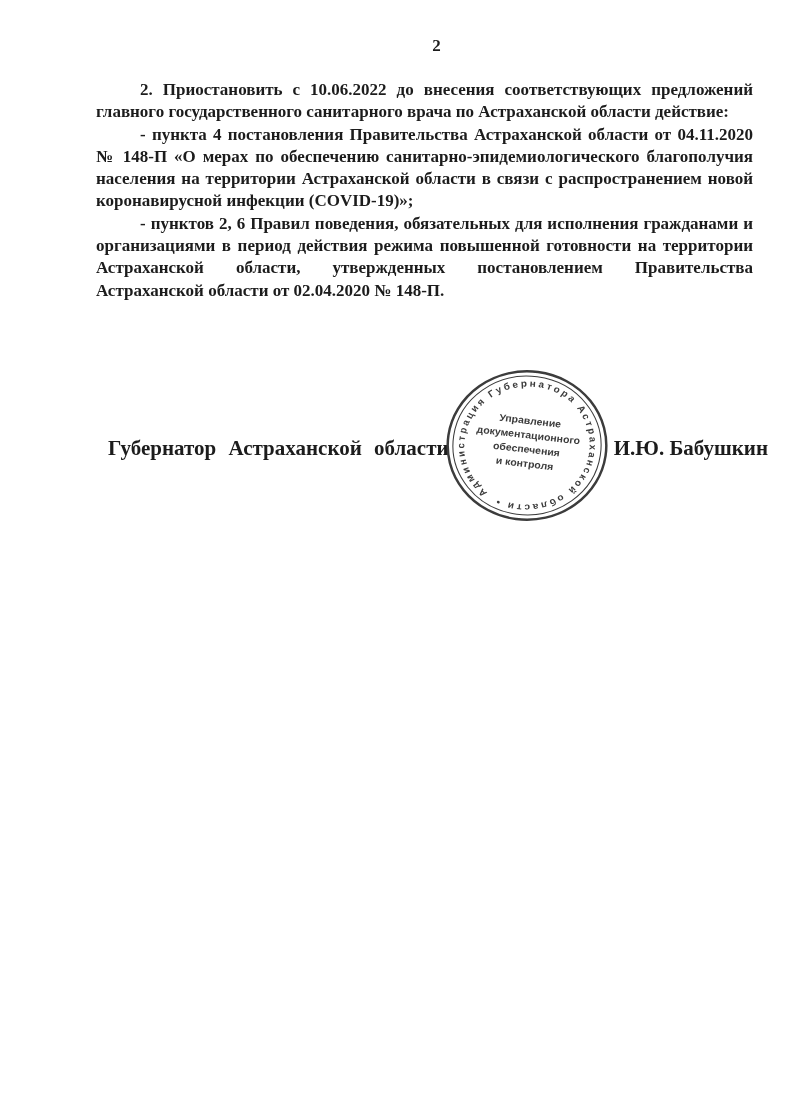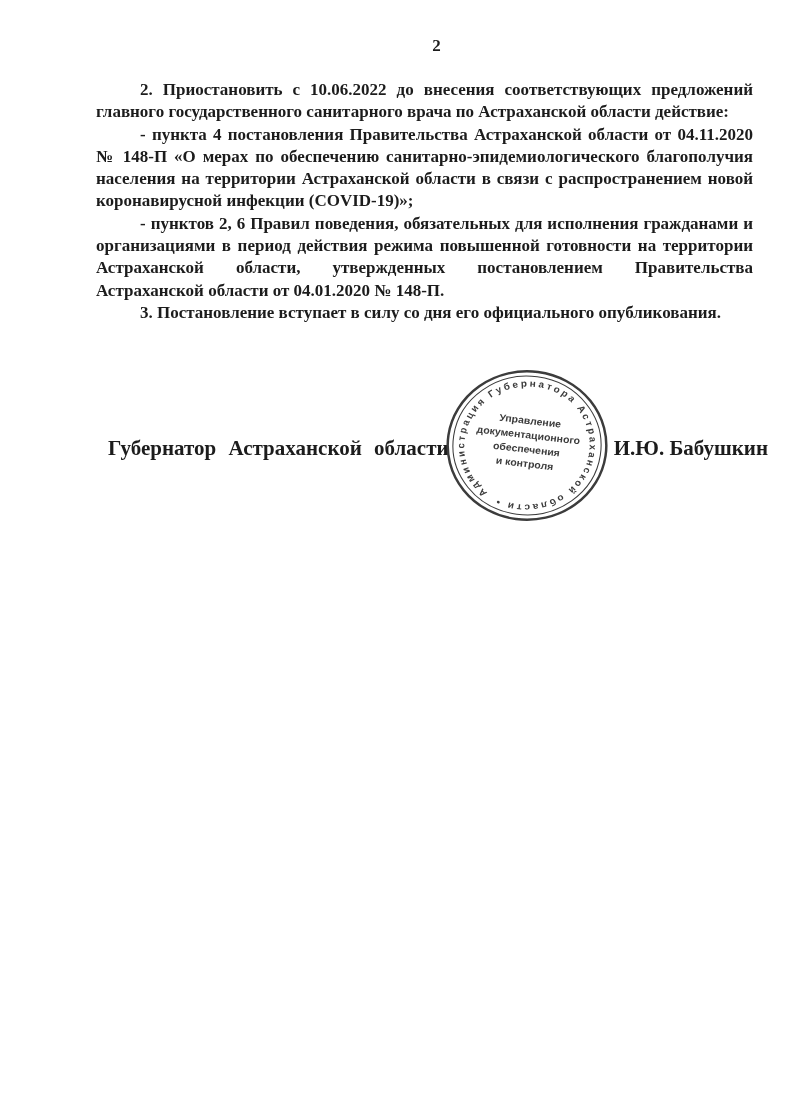--- a/index.html
+++ b/index.html
@@ -36,22 +36,21 @@
 </head>
 <body>
 
 <div class="page">
 
   <div class="pagenum">2</div>
 
   <div class="doc-body">
     <p>2. Приостановить с 10.06.2022 до внесения соответствующих предложений главного государственного санитарного врача по Астраханской области действие:</p>
     <p>- пункта 4 постановления Правительства Астраханской области от 04.11.2020 № 148-П «О мерах по обеспечению санитарно-эпидемиологического благополучия населения на территории Астраханской области в связи с распространением новой коронавирусной инфекции (COVID-19)»;</p>
-    <p>- пунктов 2, 6 Правил поведения, обязательных для исполнения гражданами и организациями в период действия режима повышенной готовности на территории Астраханской области, утвержденных постановлением Правительства Астраханской области от 04.01.2020 № 148-П.</p>
-    <p>3. Постановление вступает в силу со дня его официального опубликования.</p>
+    <p>- пунктов 2, 6 Правил поведения, обязательных для исполнения гражданами и организациями в период действия режима повышенной готовности на территории Астраханской области, утвержденных постановлением Правительства Астраханской области от 02.04.2020 № 148-П.</p>
   </div>
 
   <div class="sig-row">
     <span class="sig-title">Губернатор Астраханской области</span>
     <span class="sig-name">И.Ю. Бабушкин</span>
   </div>
 
   <svg class="stamp" viewBox="-90 -90 180 180" preserveAspectRatio="none" xmlns="http://www.w3.org/2000/svg">
     <g transform="rotate(8)">
       <circle r="83" fill="none" stroke-width="2.6" stroke="#3c3c3c"></circle>

